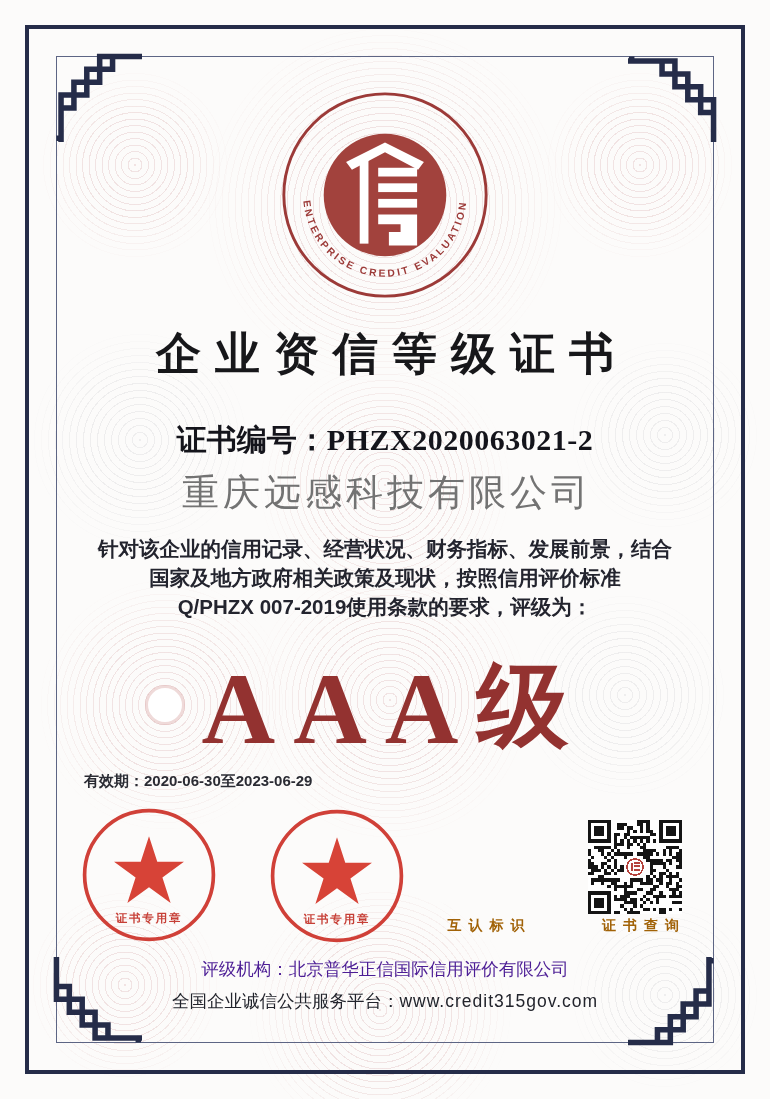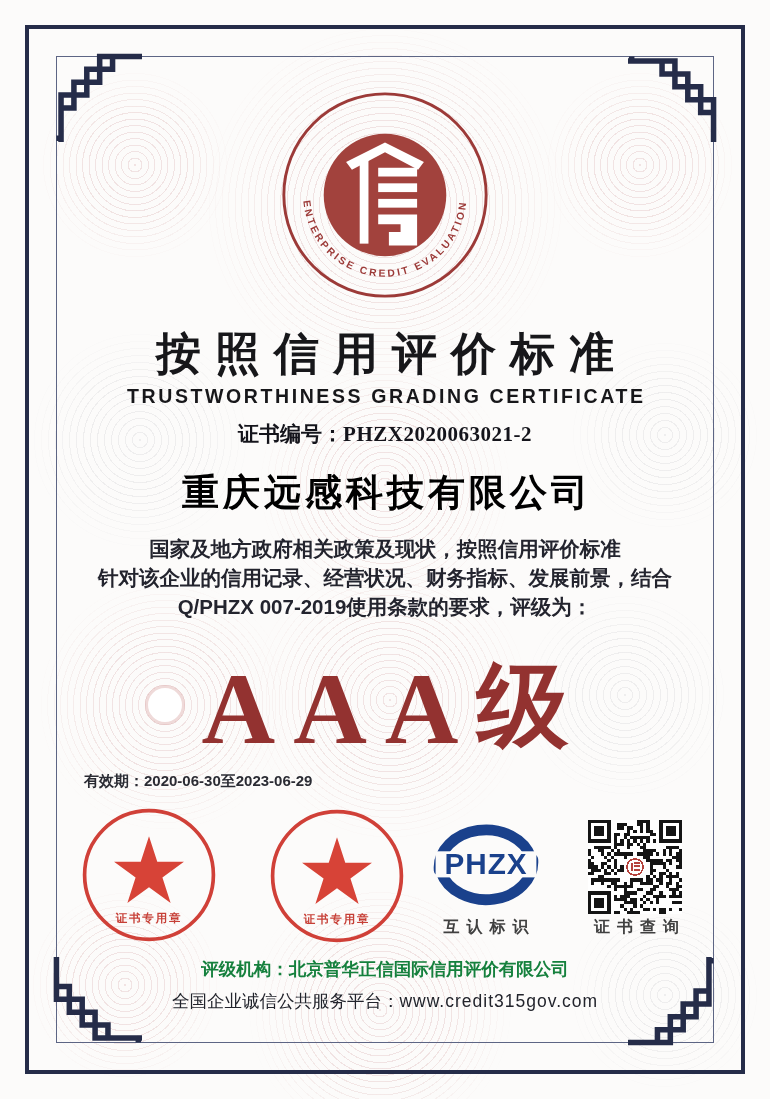--- a/index.html
+++ b/index.html
@@ -22,38 +22,38 @@
   .corner.tr{right:50px;top:50px;transform:rotate(90deg);}
   .corner.br{right:50px;bottom:50px;transform:rotate(180deg);}
   .corner.bl{left:50px;bottom:50px;transform:rotate(270deg);}
   .corner svg{width:100%;height:100%;}
   
   .abs{position:absolute;}
   .centerx{left:0;right:0;text-align:center;}
   .emblem{left:50%;top:88px;transform:translateX(-50%);width:214px;height:214px;}
   .title{top:324px;font-size:45px;font-weight:800;letter-spacing:14px;text-indent:14px;color:#17171a;}
   .subtitle{top:385px;font-size:19.5px;font-weight:700;letter-spacing:2.6px;text-indent:2.6px;color:#17171a;}
-  .certno{top:420px;font-size:21px;font-weight:700;color:#14141b;}
+  .certno{top:420px;font-size:30px;font-weight:700;color:#14141b;}
   .certno .num{font-family:"Liberation Serif",serif;letter-spacing:.5px;}
-  .company{top:468px;font-size:37px;font-weight:700;letter-spacing:4px;text-indent:4px;color:#000000;}
+  .company{top:468px;font-size:37px;font-weight:400;letter-spacing:4px;text-indent:4px;color:#737373;}
   .bodytext{top:534px;font-size:20.5px;font-weight:700;line-height:29px;color:#23242e;}
   .grade{top:644px;color:#933230;font-weight:700;}
   .grade .latin{font-family:"Liberation Serif",serif;font-size:102px;letter-spacing:18px;}
   .grade .cn{font-size:92px;font-weight:800;letter-spacing:0;vertical-align:6px;}
   .validity{top:772px;left:84px;font-size:15px;font-weight:700;color:#2a2b33;text-align:left;}
   .seal{width:138px;height:138px;opacity:.95;}
   .seal1{left:80px;top:806px;}
   .seal2{left:268px;top:807px;}
   .phzx-logo{left:432px;top:818px;width:108px;height:94px;}
-  .caption{top:917px;font-size:16px;font-weight:700;letter-spacing:7px;text-indent:7px;color:#404040;}
+  .caption{top:917px;font-size:14px;font-weight:700;letter-spacing:7px;text-indent:7px;color:#a16207;}
   .cap1{left:426px;width:120px;text-align:center;}
   .cap2{left:584px;width:102px;text-align:right;}
   .qr{left:588px;top:820px;width:94px;height:94px;background:#fff;}
   .qr svg{width:100%;height:100%;}
-  .footer1{top:957px;font-size:17.5px;font-weight:700;color:#15803d;}
+  .footer1{top:957px;font-size:17.5px;font-weight:400;color:#4c1d95;}
   .footer2{top:989px;font-size:17.5px;font-weight:400;color:#22242c;}
   .footer2 .url{font-family:"Liberation Sans",sans-serif;letter-spacing:1px;}
 </style>
 </head>
 <body>
 
 <div class="page">
 
   <div>
     <div class="rosette" style="left:205px;top:25px;width:360px;height:360px;"></div>
@@ -112,32 +112,31 @@
         <path d="M110,56 L150,76 L144,84 L110,66 L76,84 L70,76 Z"></path>
         <rect x="84" y="74" width="9" height="86"></rect>
         <rect x="103" y="82" width="40" height="9"></rect>
         <rect x="103" y="98" width="40" height="9"></rect>
         <rect x="103" y="114" width="40" height="9"></rect>
         <path d="M103,130 H143 V162 H114 V148 H126 V140 H103 Z"></path>
       </g>
     </svg>
   </div>
 
-  <div class="abs centerx title">按照信用评价标准</div>
-  <div class="abs centerx subtitle">TRUSTWORTHINESS GRADING CERTIFICATE</div>
+  <div class="abs centerx title">企业资信等级证书</div>
 
   <div class="abs centerx certno">
     <span>证书编号：</span><span class="num">PHZX2020063021-2</span>
   </div>
 
   <div class="abs centerx company">重庆远感科技有限公司</div>
 
   <div class="abs centerx bodytext">
+    <div>针对该企业的信用记录、经营状况、财务指标、发展前景，结合</div>
     <div>国家及地方政府相关政策及现状，按照信用评价标准</div>
-    <div>针对该企业的信用记录、经营状况、财务指标、发展前景，结合</div>
     <div>Q/PHZX 007-2019使用条款的要求，评级为：</div>
   </div>
 
   <div class="abs centerx grade">
     <span class="latin">AAA</span><span class="cn">级</span>
   </div>
 
   <div class="abs validity">
     <span>有效期：</span><span>2020-06-30至2023-06-29</span>
   </div>
@@ -162,28 +161,20 @@
         </defs>
       <circle cx="75" cy="75" r="70" fill="none" stroke="#ce372e" stroke-width="4"></circle>
       <text font-size="13.5" font-weight="bold" fill="#c4352c" letter-spacing="1.2" text-anchor="middle">
         <textPath href="#sealArcB" startOffset="50%">全国企业诚信公共服务平台认证中心</textPath>
       </text>
       <polygon fill="#d63a2d" points="75,33 84,60.6 113,60.6 89.6,77.7 98.5,105.4 75,88.3 51.5,105.4 60.4,77.7 37,60.6 66,60.6"></polygon>
       <text x="75" y="126" font-size="12.5" font-weight="bold" fill="#c4352c" letter-spacing="2" text-anchor="middle">证书专用章</text>
     </svg>
   </div>
 
-  <div class="abs phzx-logo">
-    <svg viewBox="0 0 120 104">
-      <path d="M8,58 A52,42 0 0 1 110,44" fill="none" stroke="#1a418c" stroke-width="12" stroke-linecap="round"></path>
-      <path d="M112,46 A52,42 0 0 1 10,60" fill="none" stroke="#1a418c" stroke-width="12" stroke-linecap="round"></path>
-      <rect x="4" y="37" width="112" height="29" fill="#fcfbfa"></rect>
-      <text x="60" y="62" text-anchor="middle" font-size="33" font-weight="800" fill="#1a418c" letter-spacing="1">PHZX</text>
-    </svg>
-  </div>
   <div class="abs caption cap1">互认标识</div>
 
   <div class="abs qr">
     <svg viewBox="0 0 116 116" shape-rendering="crispEdges">
         <rect x="60" y="0" width="4" height="4" fill="#141414"></rect>
         <rect x="64" y="0" width="4" height="4" fill="#141414"></rect>
         <rect x="68" y="0" width="4" height="4" fill="#141414"></rect>
         <rect x="72" y="0" width="4" height="4" fill="#141414"></rect>
         <rect x="36" y="4" width="4" height="4" fill="#141414"></rect>
         <rect x="40" y="4" width="4" height="4" fill="#141414"></rect>

